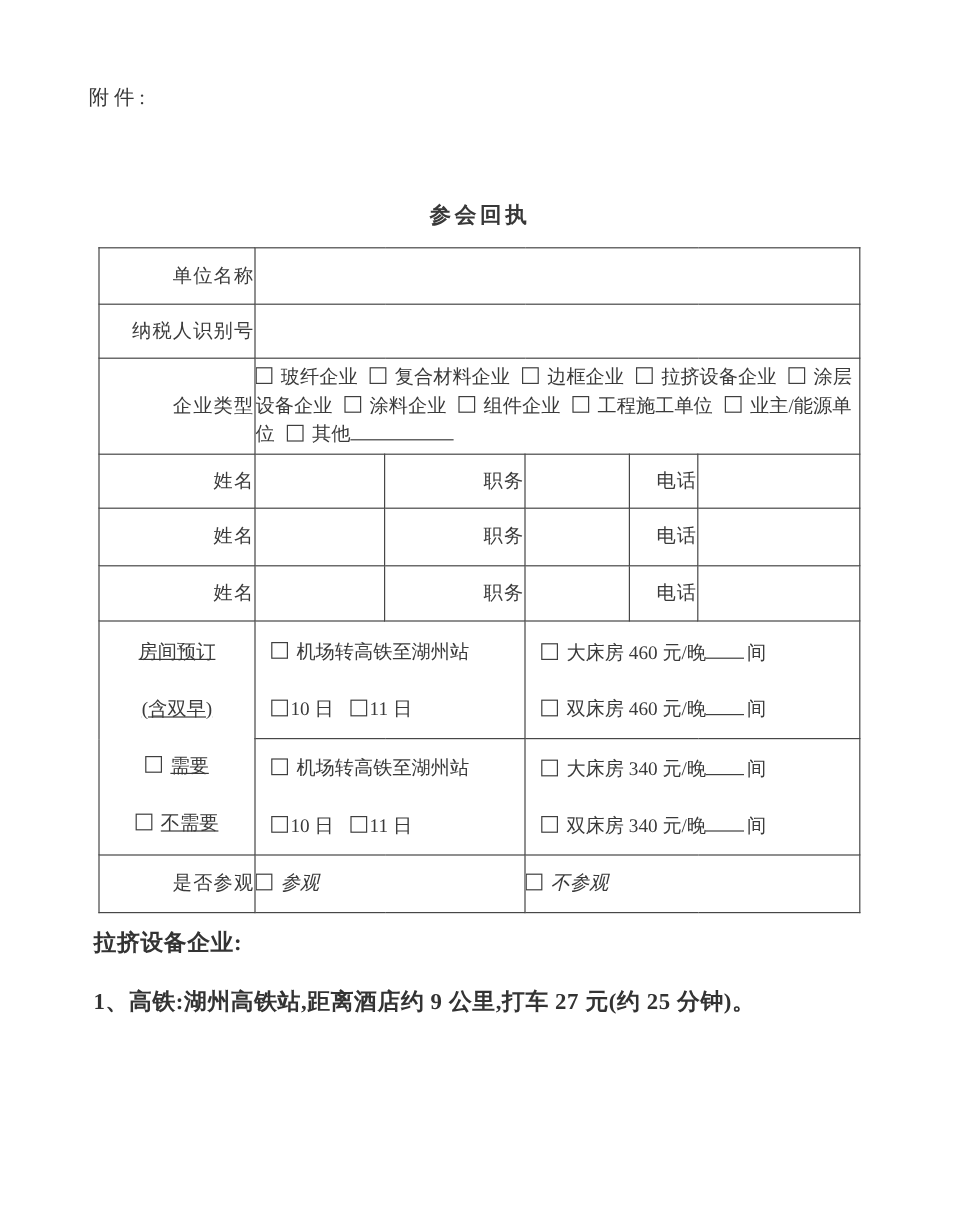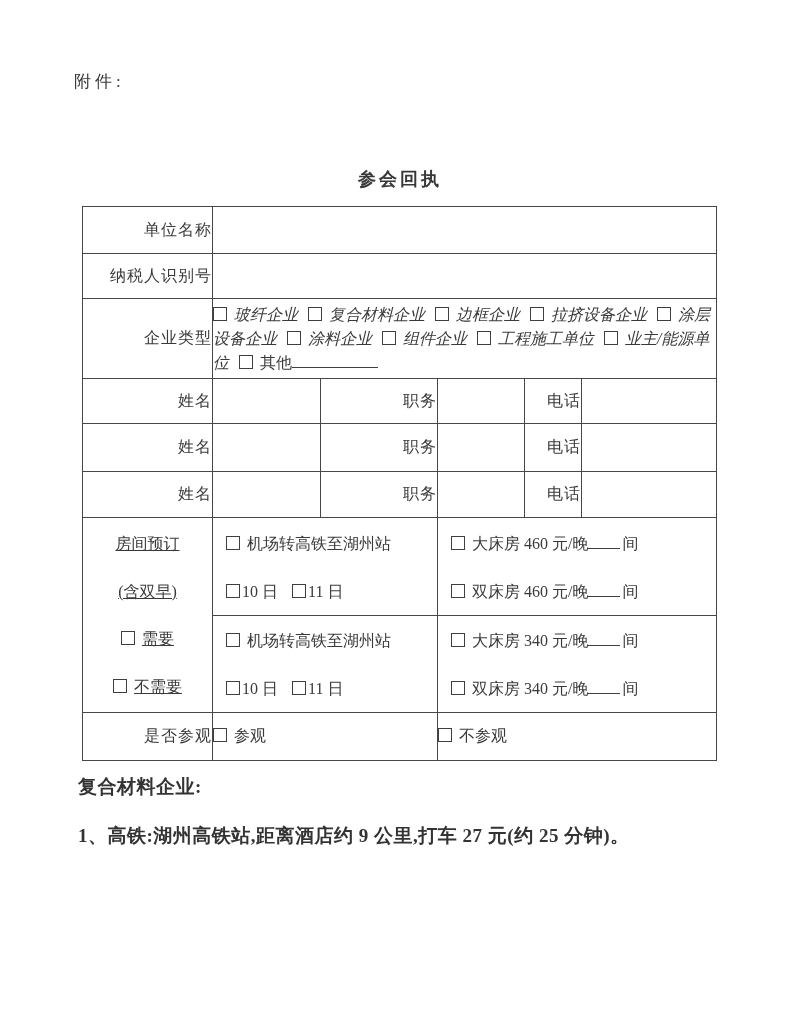--- a/index.html
+++ b/index.html
@@ -32,39 +32,39 @@
   .lbl{text-align:right;letter-spacing:1px;}
   .h47{height:46px;} .h45{height:44px;} .h80{height:79px;}
   .h48{height:47px;} .h46{height:45px;} .h98{height:97px;} .h97{height:96px;}
   .opt-cell{padding:4px 8px 4px 11px;line-height:24px;text-align:left;}
   .cb{
     display:inline-block;width:12px;height:12px;
     border:1.5px solid #3f3f3f;background:#fff;
     vertical-align:-1px;margin-right:7px;
   }
   .cb-tight{margin-right:2px;}
-  .opt-label{margin-right:10px;font-style:italic;}
+  .opt-label{margin-right:10px;}
   .blank-long{
     display:inline-block;width:86px;height:14px;
     border-bottom:1px solid #3f3f3f;vertical-align:baseline;
   }
   .blank-mid{
     display:inline-block;width:32px;height:14px;
     border-bottom:1px solid #3f3f3f;vertical-align:baseline;
   }
   .stack{
     display:flex;flex-direction:column;justify-content:space-between;
     box-sizing:border-box;
   }
   .stack-2{height:96px;padding:15px 0 13px 13px;}
   .stack-4{height:192px;padding:15px 0 14px 0;align-items:center;text-decoration:underline;}
   .line{white-space:nowrap;line-height:20px;}
   .date-opt{margin-right:14px;}
   .suffix{margin-left:2px;}
-  .visit-cell{padding-left:13px;text-align:left;}
+  .visit-cell{padding-left:13px;text-align:left;font-style:italic;}
   .footer{
     position:absolute;left:78px;top:762px;width:688px;
     font-size:19px;font-weight:bold;line-height:49px;
     color:#333333;letter-spacing:0.5px;
   }
   .footer p{margin:0;}
 </style>
 </head>
 <body>
 
@@ -167,15 +167,15 @@
 
   <tr>
     <td class="lbl h48">是否参观</td>
     <td colspan="2" class="visit-cell h48"><span class="cb"></span><span>参观</span></td>
     <td colspan="3" class="visit-cell h48"><span class="cb"></span><span>不参观</span></td>
   </tr>
 </tbody>
   </table>
 
 <div class="footer">
-  <p>复合材料企业:</p>
+  <p>拉挤设备企业:</p>
   <p>1、高铁:湖州高铁站,距离酒店约 9 公里,打车 27 元(约 25 分钟)。</p>
 </div>
 
 </body></html>

